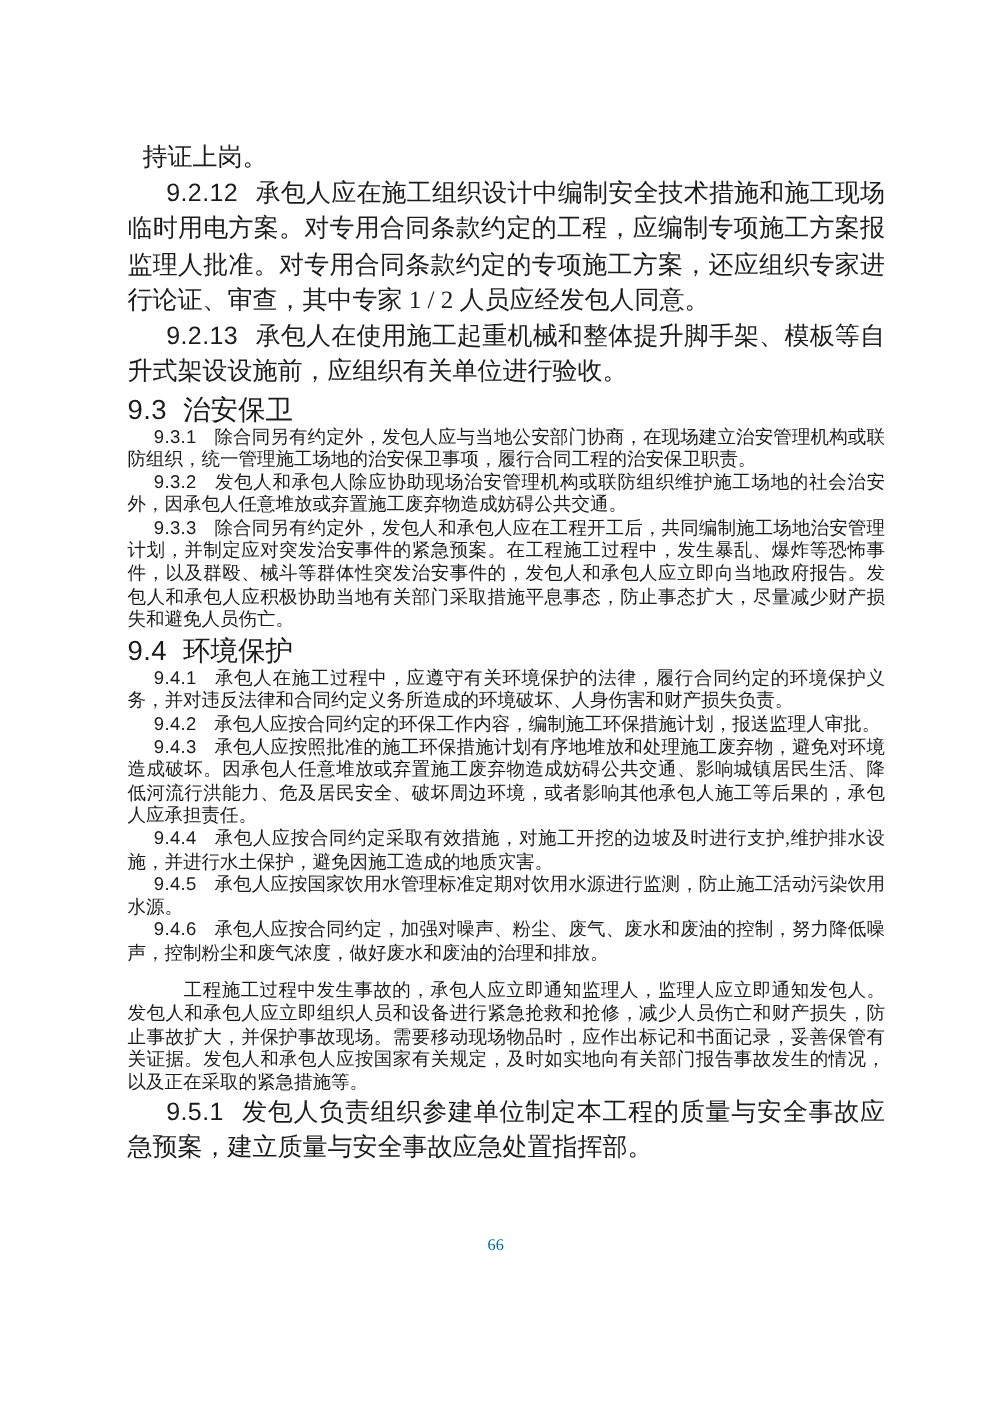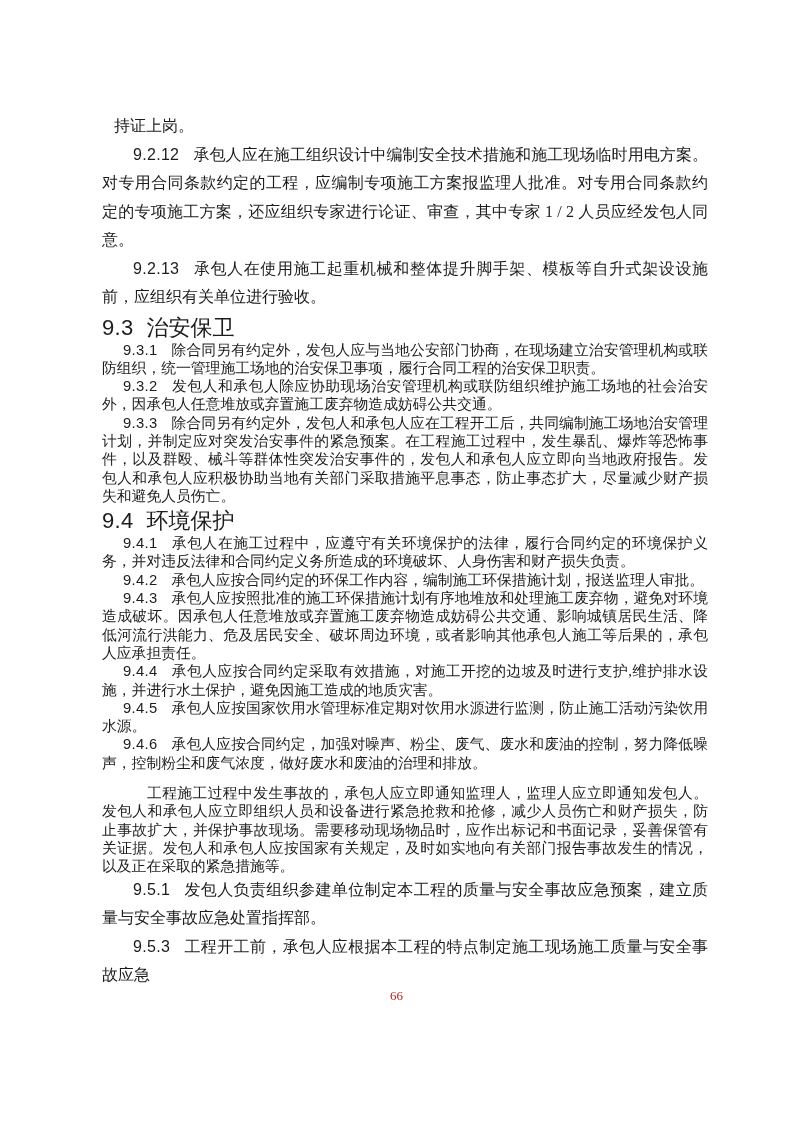--- a/index.html
+++ b/index.html
@@ -12,21 +12,21 @@
   }
   .page {
     position: relative;
     width: 793px; height: 1122px;
     background: #ffffff;
     box-sizing: border-box;
     padding: 112px 85px 0 102px;
   }
   .doc-body { text-align: justify; }
   .p-wide {
-    font-size: 16px;
+    font-size: 20px;
     line-height: 28.5px;
     text-indent: 31px;
     margin: 0;
   }
   .p-tight {
     font-size: 14.8px;
     line-height: 18.3px;
     text-indent: 21px;
     margin: 0;
   }
@@ -47,21 +47,21 @@
     margin-top: 20px;
   }
   .h2 .num { margin-right: 13px; }
   .page-number {
     position: absolute;
     left: 0; right: 0;
     top: 988px;
     text-align: center;
     font-size: 13px;
     font-family: "Liberation Serif", serif;
-    color: #b91c1c;
+    color: #0369a1;
   }
 </style>
 </head>
 <body>
 
 <div class="page">
   <div class="doc-body" id="doc-body">
       <div class="p-wide indent-small"><span>持证上岗。</span></div>
       <div class="p-wide"><span class="num">9.2.12</span><span>承包人应在施工组织设计中编制安全技术措施和施工现场临时用电方案。对专用合同条款约定的工程，应编制专项施工方案报监理人批准。对专用合同条款约定的专项施工方案，还应组织专家进行论证、审查，其中专家 1 / 2 人员应经发包人同意。</span></div>
       <div class="p-wide"><span class="num">9.2.13</span><span>承包人在使用施工起重机械和整体提升脚手架、模板等自升式架设设施前，应组织有关单位进行验收。</span></div>
@@ -71,16 +71,15 @@
       <div class="p-tight"><span class="num">9.3.3</span><span>除合同另有约定外，发包人和承包人应在工程开工后，共同编制施工场地治安管理计划，并制定应对突发治安事件的紧急预案。在工程施工过程中，发生暴乱、爆炸等恐怖事件，以及群殴、械斗等群体性突发治安事件的，发包人和承包人应立即向当地政府报告。发包人和承包人应积极协助当地有关部门采取措施平息事态，防止事态扩大，尽量减少财产损失和避免人员伤亡。</span></div>
       <div class="h2"><span class="num">9.4</span><span>环境保护</span></div>
       <div class="p-tight"><span class="num">9.4.1</span><span>承包人在施工过程中，应遵守有关环境保护的法律，履行合同约定的环境保护义务，并对违反法律和合同约定义务所造成的环境破坏、人身伤害和财产损失负责。</span></div>
       <div class="p-tight"><span class="num">9.4.2</span><span>承包人应按合同约定的环保工作内容，编制施工环保措施计划，报送监理人审批。</span></div>
       <div class="p-tight"><span class="num">9.4.3</span><span>承包人应按照批准的施工环保措施计划有序地堆放和处理施工废弃物，避免对环境造成破坏。因承包人任意堆放或弃置施工废弃物造成妨碍公共交通、影响城镇居民生活、降低河流行洪能力、危及居民安全、破坏周边环境，或者影响其他承包人施工等后果的，承包人应承担责任。</span></div>
       <div class="p-tight"><span class="num">9.4.4</span><span>承包人应按合同约定采取有效措施，对施工开挖的边坡及时进行支护,维护排水设施，并进行水土保护，避免因施工造成的地质灾害。</span></div>
       <div class="p-tight"><span class="num">9.4.5</span><span>承包人应按国家饮用水管理标准定期对饮用水源进行监测，防止施工活动污染饮用水源。</span></div>
       <div class="p-tight"><span class="num">9.4.6</span><span>承包人应按合同约定，加强对噪声、粉尘、废气、废水和废油的控制，努力降低噪声，控制粉尘和废气浓度，做好废水和废油的治理和排放。</span></div>
       <div class="p-tight indent-wide mt-8"><span>工程施工过程中发生事故的，承包人应立即通知监理人，监理人应立即通知发包人。发包人和承包人应立即组织人员和设备进行紧急抢救和抢修，减少人员伤亡和财产损失，防止事故扩大，并保护事故现场。需要移动现场物品时，应作出标记和书面记录，妥善保管有关证据。发包人和承包人应按国家有关规定，及时如实地向有关部门报告事故发生的情况，以及正在采取的紧急措施等。</span></div>
       <div class="p-wide"><span class="num">9.5.1</span><span>发包人负责组织参建单位制定本工程的质量与安全事故应急预案，建立质量与安全事故应急处置指挥部。</span></div>
-      <div class="p-wide"><span class="num">9.5.3</span><span>工程开工前，承包人应根据本工程的特点制定施工现场施工质量与安全事故应急</span></div>
     </div>
   <div class="page-number">66</div>
 </div>
 
 </body></html>

